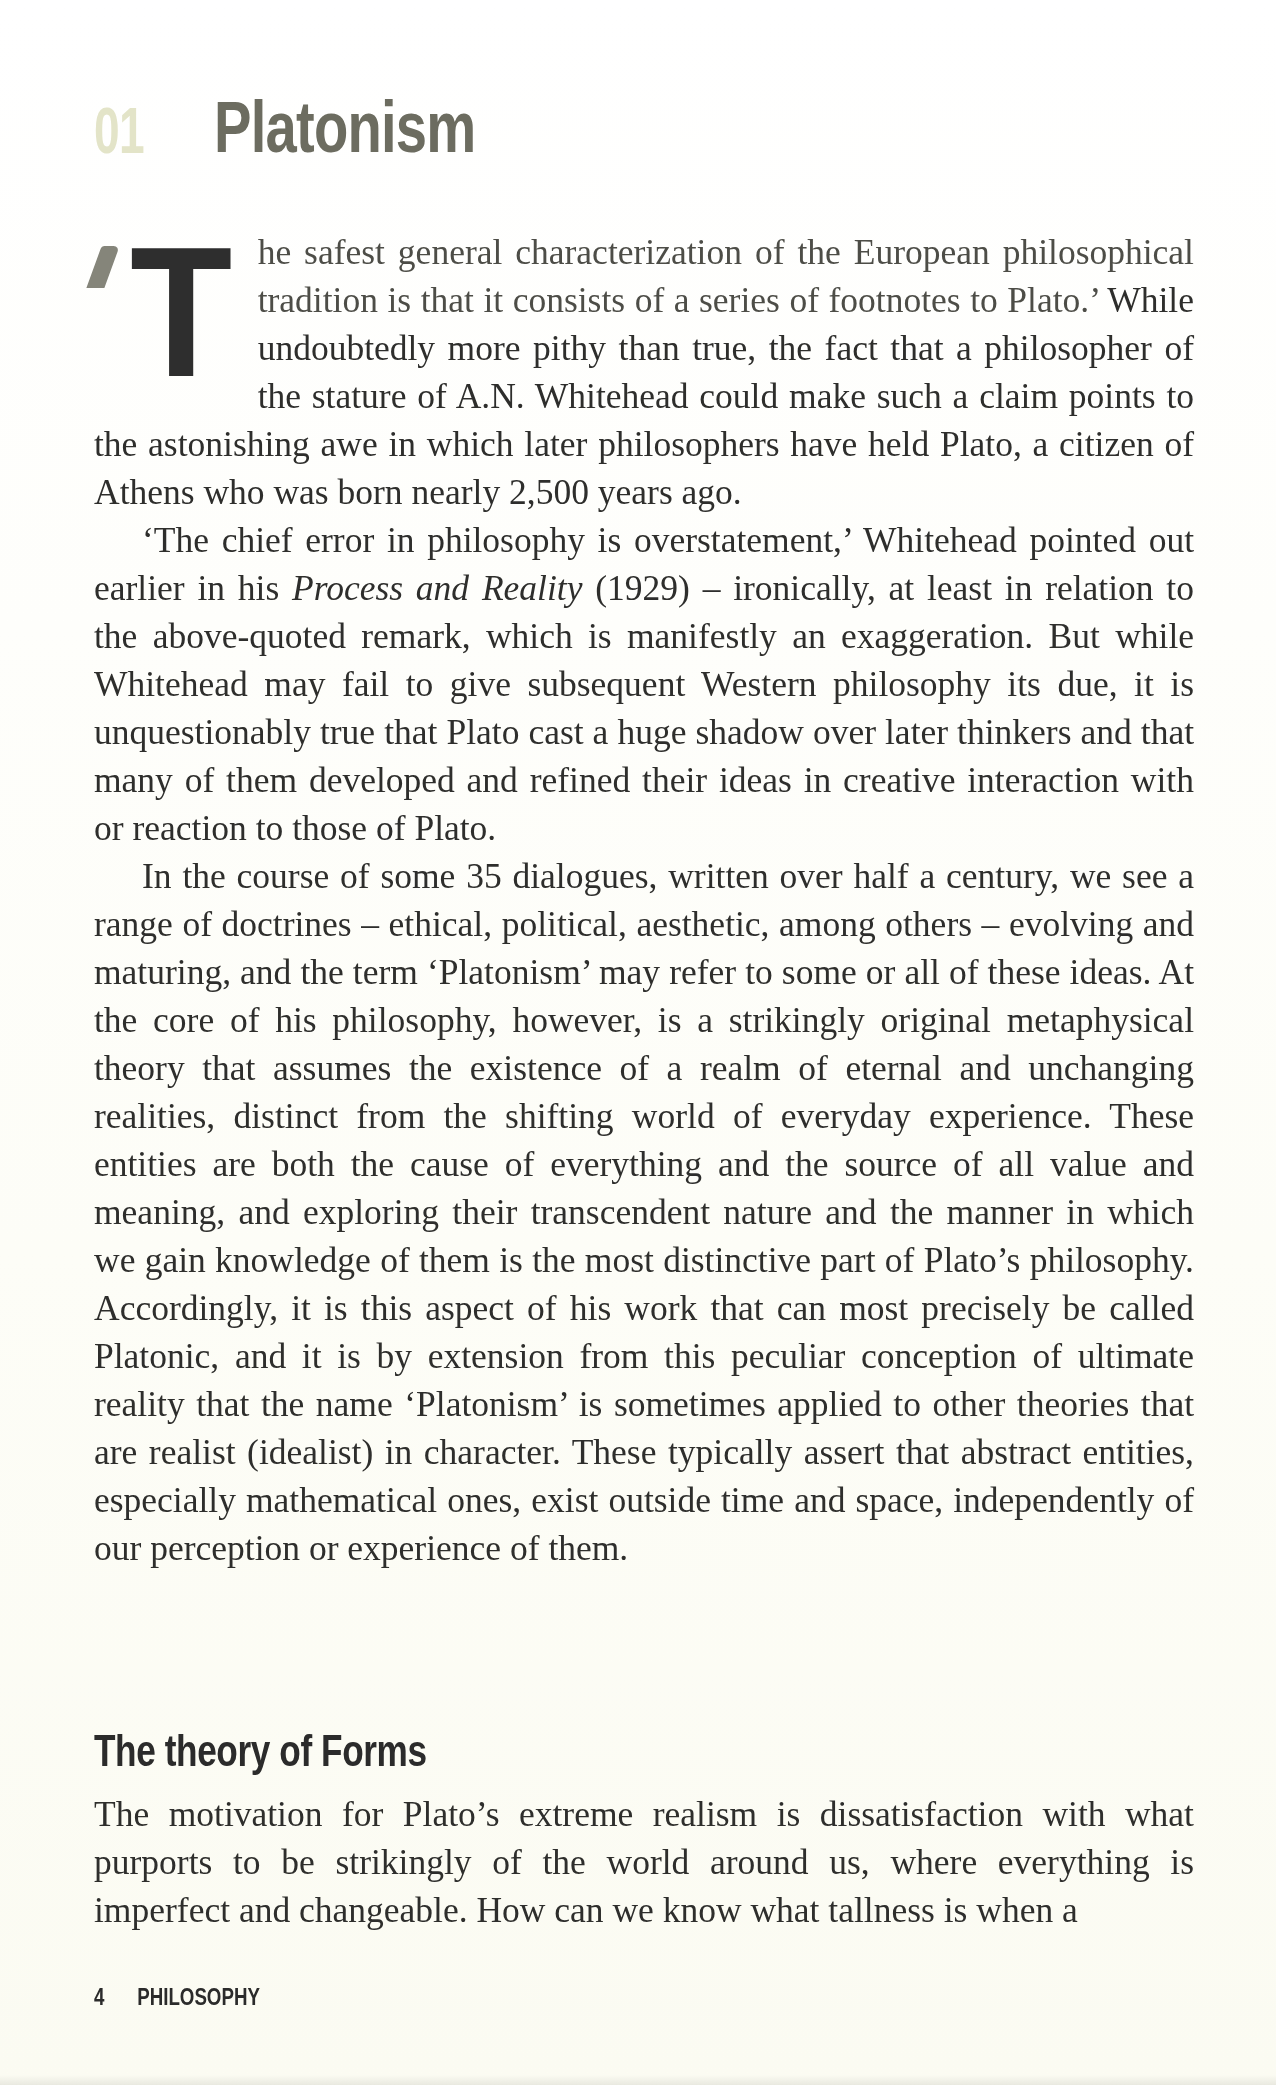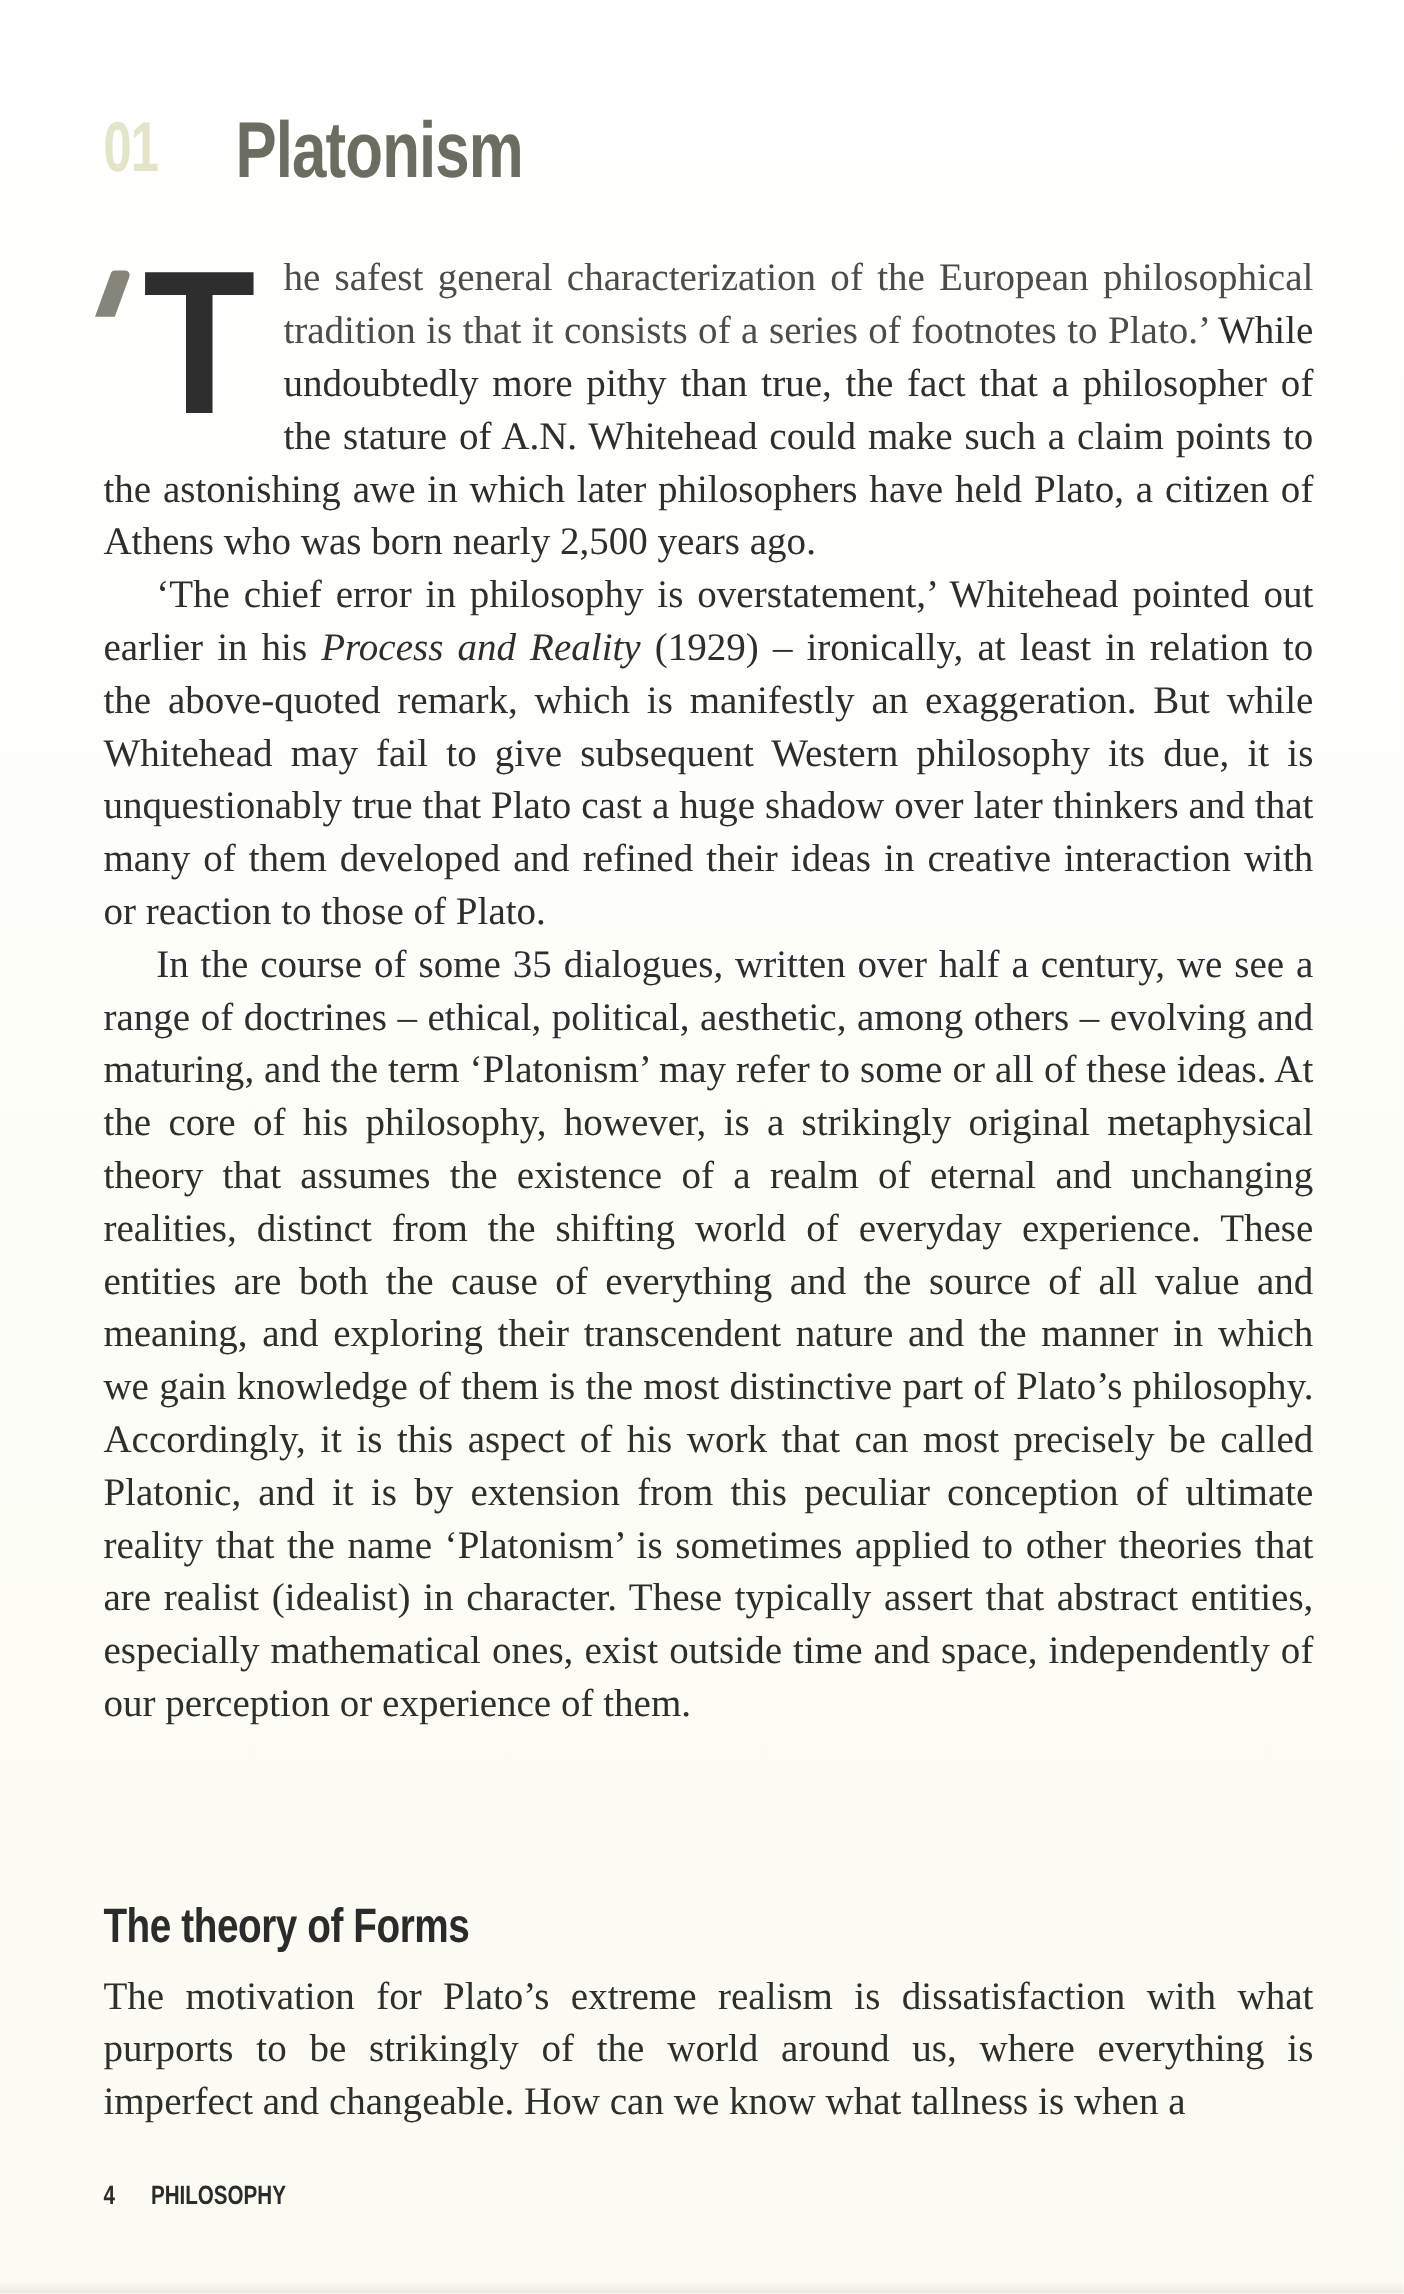--- a/index.html
+++ b/index.html
@@ -17,24 +17,24 @@
     .page {
       position: absolute;
       left: 0; top: 0;
       width: 1276px;
       height: 2085px;
       background: linear-gradient(180deg, #ffffff 0%, #fdfdf7 60%, #fbfbf2 100%);
     }
     .chapter-heading {
       position: absolute;
       left: 94px;
-      top: 96px;
+      top: 78px;
       height: 90px;
       display: flex;
-      align-items: flex-start;
+      align-items: flex-end;
       font-family: "Liberation Sans", sans-serif;
       font-weight: bold;
       letter-spacing: -1px;
     }
     .chapter-number {
       font-size: 64px;
       color: #e3e4c8;
       transform: scaleX(0.72);
       transform-origin: left center;
       display: inline-block;

